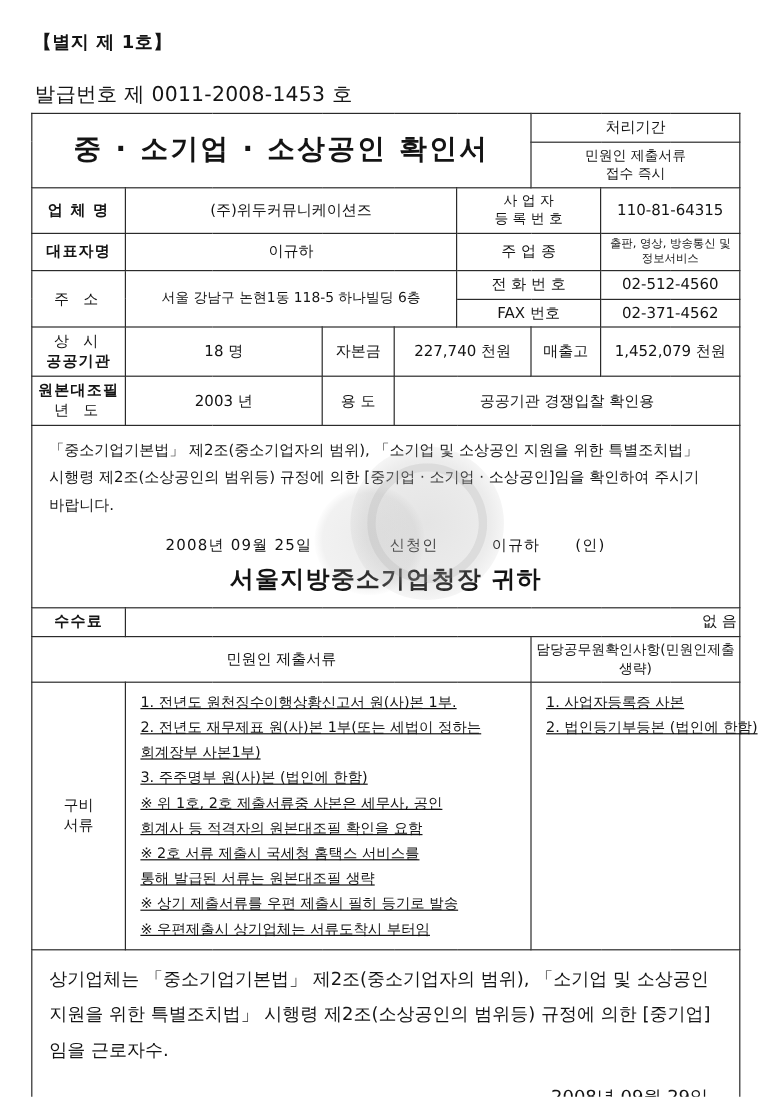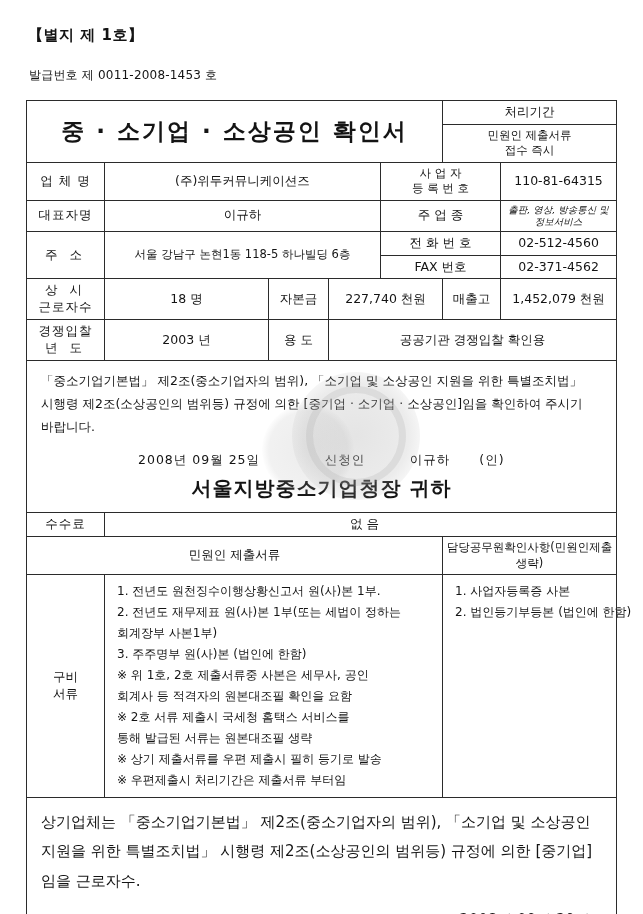--- a/index.html
+++ b/index.html
@@ -7,38 +7,38 @@
     width:643px;height:914px;
     background:#ffffff;
     font-family:"DejaVu Sans","Liberation Sans",sans-serif;
     color:#141414;
     -webkit-font-smoothing:antialiased;
   }
   .page{position:relative;width:643px;height:914px;overflow:hidden;}
   .inner{position:absolute;left:26px;top:26px;width:590px;}
 
   .form-no{font-size:15px;font-weight:bold;letter-spacing:.5px;margin:0 0 22px 2px;}
-  .issue-no{font-size:12px;margin:0 0 16px 3px;letter-spacing:.2px;}
+  .issue-no{font-size:17px;margin:0 0 4px 3px;letter-spacing:.2px;}
 
   table{border-collapse:collapse;width:100%;table-layout:fixed;}
   td{border:1px solid #2b2b2b;font-size:12.5px;text-align:center;vertical-align:middle;padding:3px 2px;line-height:1.35;}
   .lbl{letter-spacing:4px;}
-  .lbl2{letter-spacing:1px;}
+  .lbl2{letter-spacing:1px;font-weight:bold;}
   .title-cell{font-size:23px;font-weight:bold;letter-spacing:2px;padding:14px 11px;}
   .small{font-size:11.5px;}
-  .xsmall{font-size:9.5px;line-height:1.25;font-style:italic;}
-  .ltxt{text-align:center;padding-left:10px;}
+  .xsmall{font-size:9.5px;line-height:1.25;}
+  .ltxt{text-align:right;padding-left:10px;}
 
   .para{font-size:12.5px;line-height:1.85;text-align:left;padding:8px 14px 4px 14px;}
   .para .ind{display:block;}
   .sign-line{font-size:12.5px;text-align:center;margin-top:10px;letter-spacing:1px;}
   .sign-line span{display:inline-block;}
   .bigsign{font-size:20px;font-weight:bold;text-align:center;letter-spacing:1px;margin:6px 0 10px 0;}
 
-  .docs-list{font-size:12px;line-height:1.75;text-align:left;padding:6px 8px 6px 12px;}
+  .docs-list{font-size:12px;line-height:1.75;text-align:left;padding:6px 8px 6px 12px;text-decoration:underline;}
   .docs-list div{white-space:nowrap;}
 
   .closing{font-size:15px;line-height:1.95;text-align:left;padding:10px 14px;}
   .right{text-align:right;padding-right:26px;}
 
   .stamp{
     position:absolute;left:292px;top:372px;width:128px;height:128px;
     border-radius:50%;
     background:radial-gradient(circle at 50% 50%, rgba(168,168,168,.30) 0%, rgba(168,168,168,.22) 58%, rgba(168,168,168,.10) 72%, rgba(255,255,255,0) 74%);
     pointer-events:none;
@@ -111,32 +111,32 @@
           <td colspan="2">02-512-4560</td>
         </tr>
         <tr>
           <td colspan="2">FAX 번호</td>
           <td colspan="2">02-371-4562</td>
         </tr>
 
         <tr>
           <td>
             <div class="lbl">상     시</div>
-            <div class="lbl2">근로자수</div>
+            <div class="lbl2">공공기관</div>
           </td>
           <td colspan="2">18 명</td>
           <td>자본금</td>
           <td colspan="2">227,740 천원</td>
           <td>매출고</td>
           <td colspan="2">1,452,079 천원</td>
         </tr>
 
         <tr>
           <td>
-            <div class="lbl2">경쟁입찰</div>
+            <div class="lbl2">원본대조필</div>
             <div class="lbl">년     도</div>
           </td>
           <td colspan="2">2003 년</td>
           <td>용  도</td>
           <td colspan="5">공공기관 경쟁입찰 확인용</td>
         </tr>
 
         <tr>
           <td colspan="9" style="padding:0">
             <div class="para">
@@ -173,21 +173,21 @@
             <div class="docs-list">
               <div>1. 전년도 원천징수이행상황신고서 원(사)본 1부.</div>
               <div>2. 전년도 재무제표 원(사)본 1부(또는 세법이 정하는</div>
               <div>   회계장부 사본1부)</div>
               <div>3. 주주명부 원(사)본 (법인에 한함)</div>
               <div>※ 위 1호, 2호 제출서류중 사본은 세무사, 공인</div>
               <div>   회계사 등 적격자의 원본대조필 확인을 요함</div>
               <div>※ 2호 서류 제출시 국세청 홈택스 서비스를</div>
               <div>   통해 발급된 서류는 원본대조필 생략</div>
               <div>※ 상기 제출서류를 우편 제출시 필히 등기로 발송</div>
-              <div>※ 우편제출시 처리기간은 제출서류 부터임</div>
+              <div>※ 우편제출시 상기업체는 서류도착시 부터임</div>
             </div>
           </td>
           <td colspan="3" style="padding:0;vertical-align:top">
             <div class="docs-list">
               <div>1. 사업자등록증 사본</div>
               <div>2. 법인등기부등본 (법인에 한함)</div>
             </div>
           </td>
         </tr>
 

